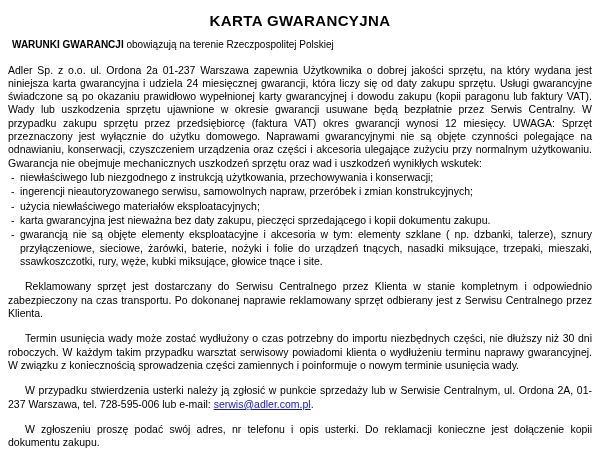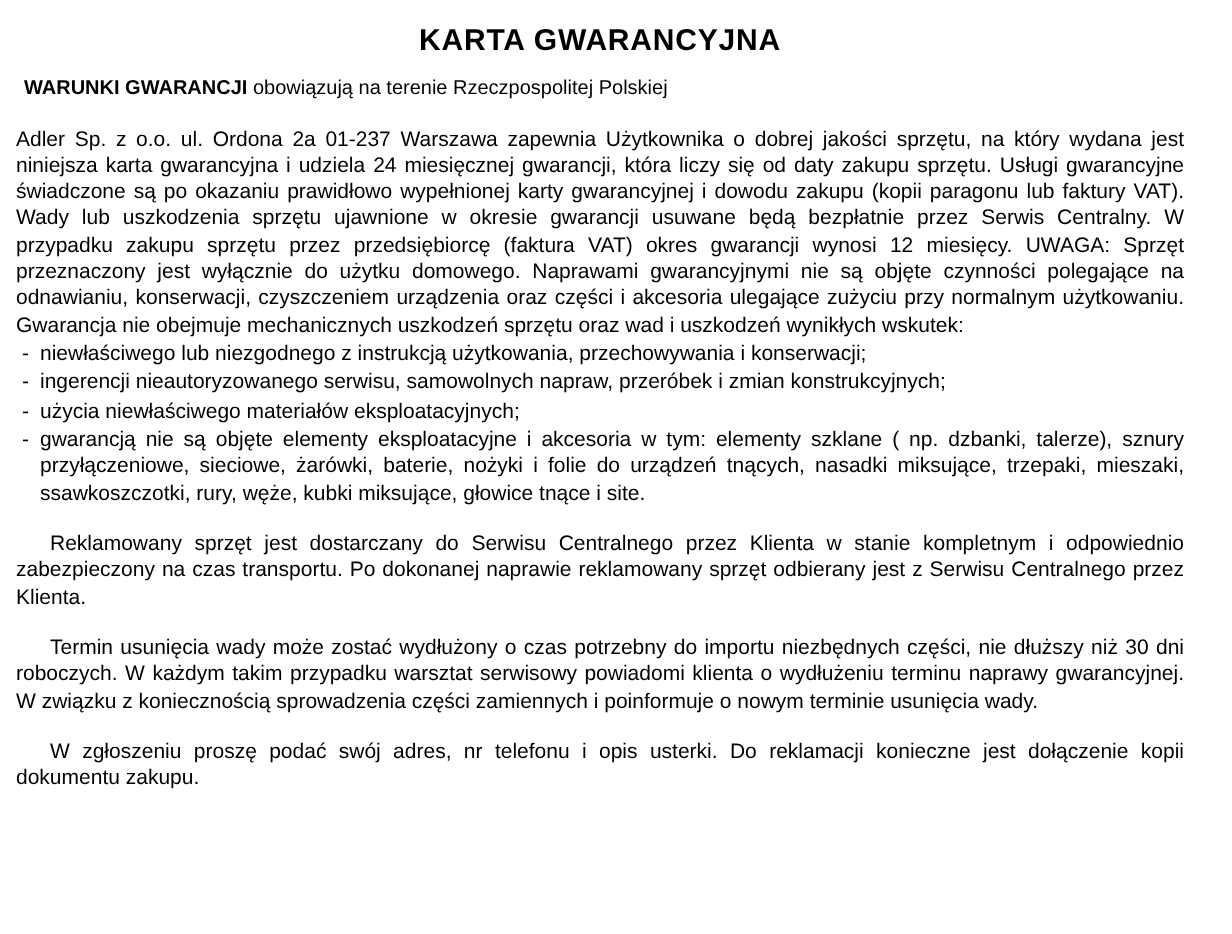--- a/index.html
+++ b/index.html
@@ -79,22 +79,26 @@
   <div class="subtitle">
     <span class="bold">WARUNKI GWARANCJI</span><span> obowiązują na terenie Rzeczpospolitej Polskiej</span>
   </div>
 
   <p class="para">Adler Sp. z o.o. ul. Ordona 2a 01-237 Warszawa zapewnia Użytkownika o dobrej jakości sprzętu, na który wydana jest niniejsza karta gwarancyjna i udziela 24 miesięcznej gwarancji, która liczy się od daty zakupu sprzętu. Usługi gwarancyjne świadczone są po okazaniu prawidłowo wypełnionej karty gwarancyjnej i dowodu zakupu (kopii paragonu lub faktury VAT). Wady lub uszkodzenia sprzętu ujawnione w okresie gwarancji usuwane będą bezpłatnie przez Serwis Centralny. W przypadku zakupu sprzętu przez przedsiębiorcę (faktura VAT) okres gwarancji wynosi 12 miesięcy.   UWAGA: Sprzęt przeznaczony jest wyłącznie do użytku domowego. Naprawami gwarancyjnymi nie są objęte czynności polegające na odnawianiu, konserwacji, czyszczeniem urządzenia oraz części i akcesoria ulegające zużyciu przy normalnym użytkowaniu. Gwarancja nie obejmuje mechanicznych uszkodzeń sprzętu oraz wad i uszkodzeń wynikłych wskutek:</p>
 
   <ul class="bullets">
     <li>niewłaściwego lub niezgodnego z instrukcją użytkowania, przechowywania i konserwacji;</li>
     <li>ingerencji nieautoryzowanego serwisu, samowolnych napraw, przeróbek i zmian konstrukcyjnych;</li>
     <li>użycia niewłaściwego materiałów eksploatacyjnych;</li>
+    <li>karta gwarancyjna jest nieważna bez daty zakupu, pieczęci sprzedającego i kopii dokumentu zakupu.</li>
     <li>gwarancją nie są objęte elementy eksploatacyjne i akcesoria w tym: elementy szklane ( np. dzbanki, talerze), sznury przyłączeniowe, sieciowe, żarówki, baterie, nożyki i folie do urządzeń tnących, nasadki miksujące, trzepaki, mieszaki, ssawkoszczotki, rury, węże, kubki miksujące, głowice tnące i site.</li>
   </ul>
 
   <p class="para indent">Reklamowany sprzęt jest dostarczany do Serwisu Centralnego przez Klienta w stanie kompletnym i odpowiednio zabezpieczony na czas transportu. Po dokonanej naprawie reklamowany sprzęt odbierany jest z Serwisu Centralnego przez Klienta.</p>
   <p class="para indent">Termin usunięcia wady może zostać wydłużony o czas potrzebny do importu niezbędnych części, nie dłuższy niż 30 dni roboczych. W każdym takim przypadku warsztat serwisowy powiadomi klienta o wydłużeniu terminu naprawy gwarancyjnej. W związku z koniecznością sprowadzenia części zamiennych i poinformuje o nowym terminie usunięcia wady.</p>
 
+  <p class="para indent">
+    <span>W przypadku stwierdzenia usterki należy ją zgłosić w punkcie sprzedaży lub w Serwisie Centralnym, ul. Ordona 2A, 01-237 Warszawa, tel. 728-595-006 lub e-mail: </span><a class="mail" href="#">serwis@adler.com.pl</a><span>.</span>
+  </p>
 
   <p class="para indent">W zgłoszeniu proszę podać swój adres, nr telefonu i opis usterki. Do reklamacji konieczne jest dołączenie kopii dokumentu zakupu.</p>
 
 </div>
 
 </body></html>

